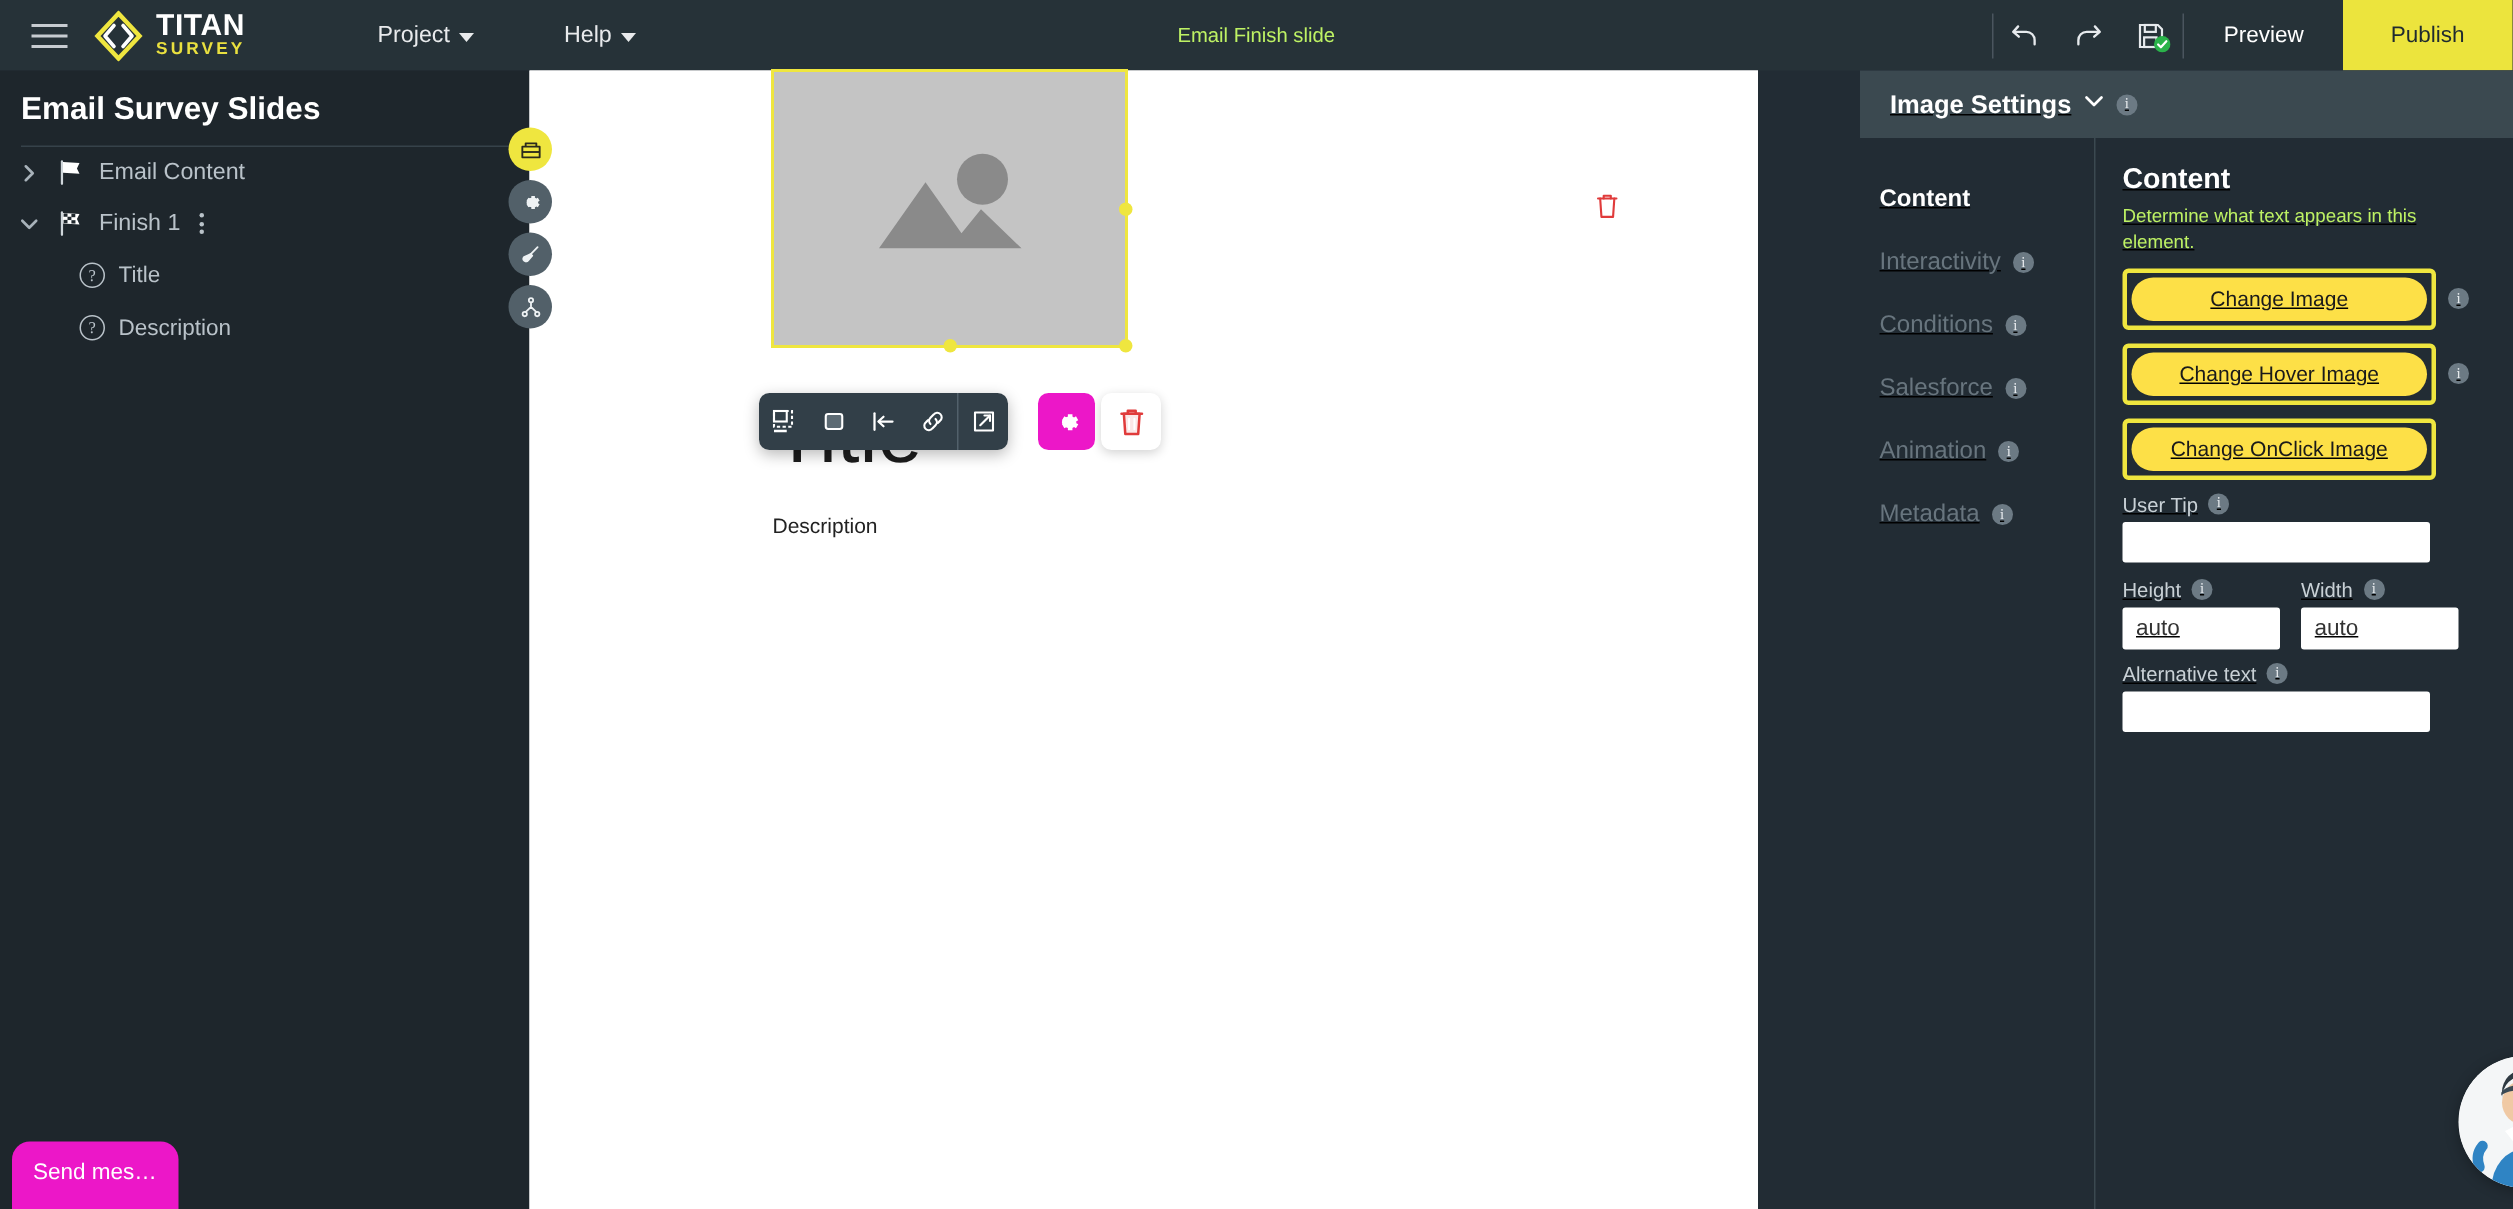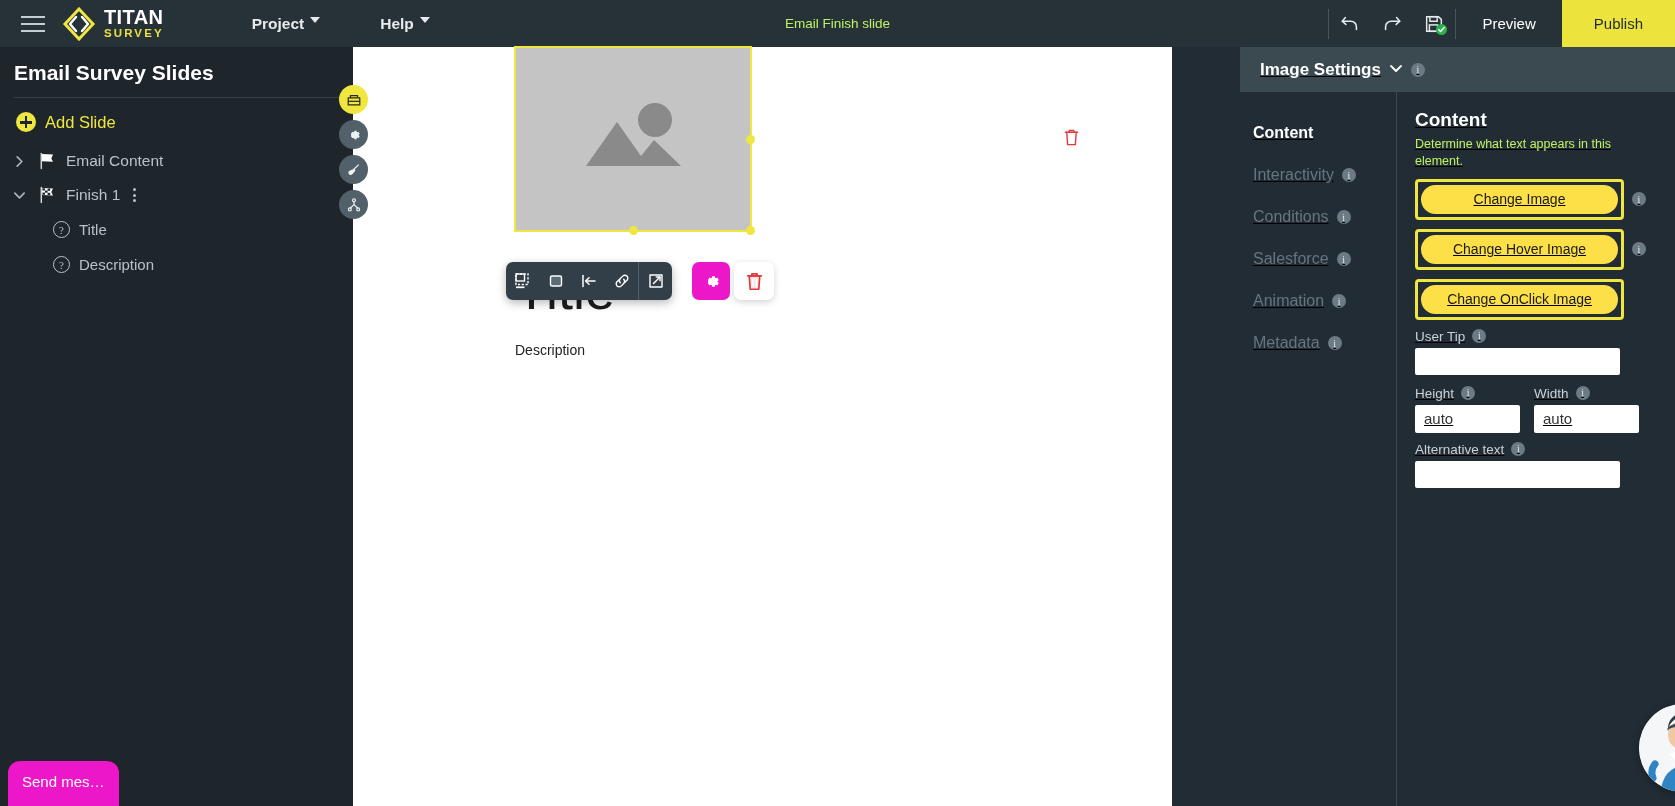--- a/index.html
+++ b/index.html
@@ -28,22 +28,22 @@
   .logo-text { line-height: 1; }
   .logo-title {
     font-size: 20px; font-weight: bold; color: #ffffff; letter-spacing: .4px;
   }
   .logo-sub {
     font-size: 11.5px; font-weight: bold; color: #e9e03f; letter-spacing: 2.1px;
     margin-top: 1px;
   }
 
   .menu-item {
-    color: #e8eaec; font-size: 15.5px; display: flex; gap: 6px;
-    cursor: pointer; padding: 6px 10px; font-weight: bold;
+    color: #e8eaec; font-size: 15.5px; display: flex; align-items: center; gap: 6px;
+    cursor: pointer; padding: 6px 10px;
   }
   #menu-project { margin-left: 78px; }
   #menu-help { margin-left: 40px; }
   .caret {
     width: 0; height: 0; border-left: 5px solid transparent;
     border-right: 5px solid transparent; border-top: 6px solid #e8eaec;
     margin-top: 2px;
   }
 
   #doc-title {
@@ -322,24 +322,20 @@
     <div class="vdiv"></div>
     <div id="preview-button">Preview</div>
     <div id="publish-button">Publish</div>
   </div>
 </div>
 
 <div id="sidebar">
   <div id="sidebar-title">Email Survey Slides</div>
   <div id="sidebar-rule"></div>
 
-  <div id="add-slide">
-    <span class="plus-circle"></span>
-    <span id="add-slide-label">Add Slide</span>
-  </div>
 
   <div class="tree-row">
     <span class="chev">
       <svg width="13" height="13" viewBox="0 0 14 14" fill="none" stroke-width="1.9" stroke-linecap="round" stroke-linejoin="round">
           <path d="M4.5 2 L9.5 7 L4.5 12"></path>
         </svg>
     </span>
     <span class="tree-icon">
       <svg width="20" height="20" viewBox="0 0 20 20">
         <path d="M4.3 2.6 L4.3 17.5" stroke="#cfd6db" stroke-width="1.5" stroke-linecap="round"></path>

